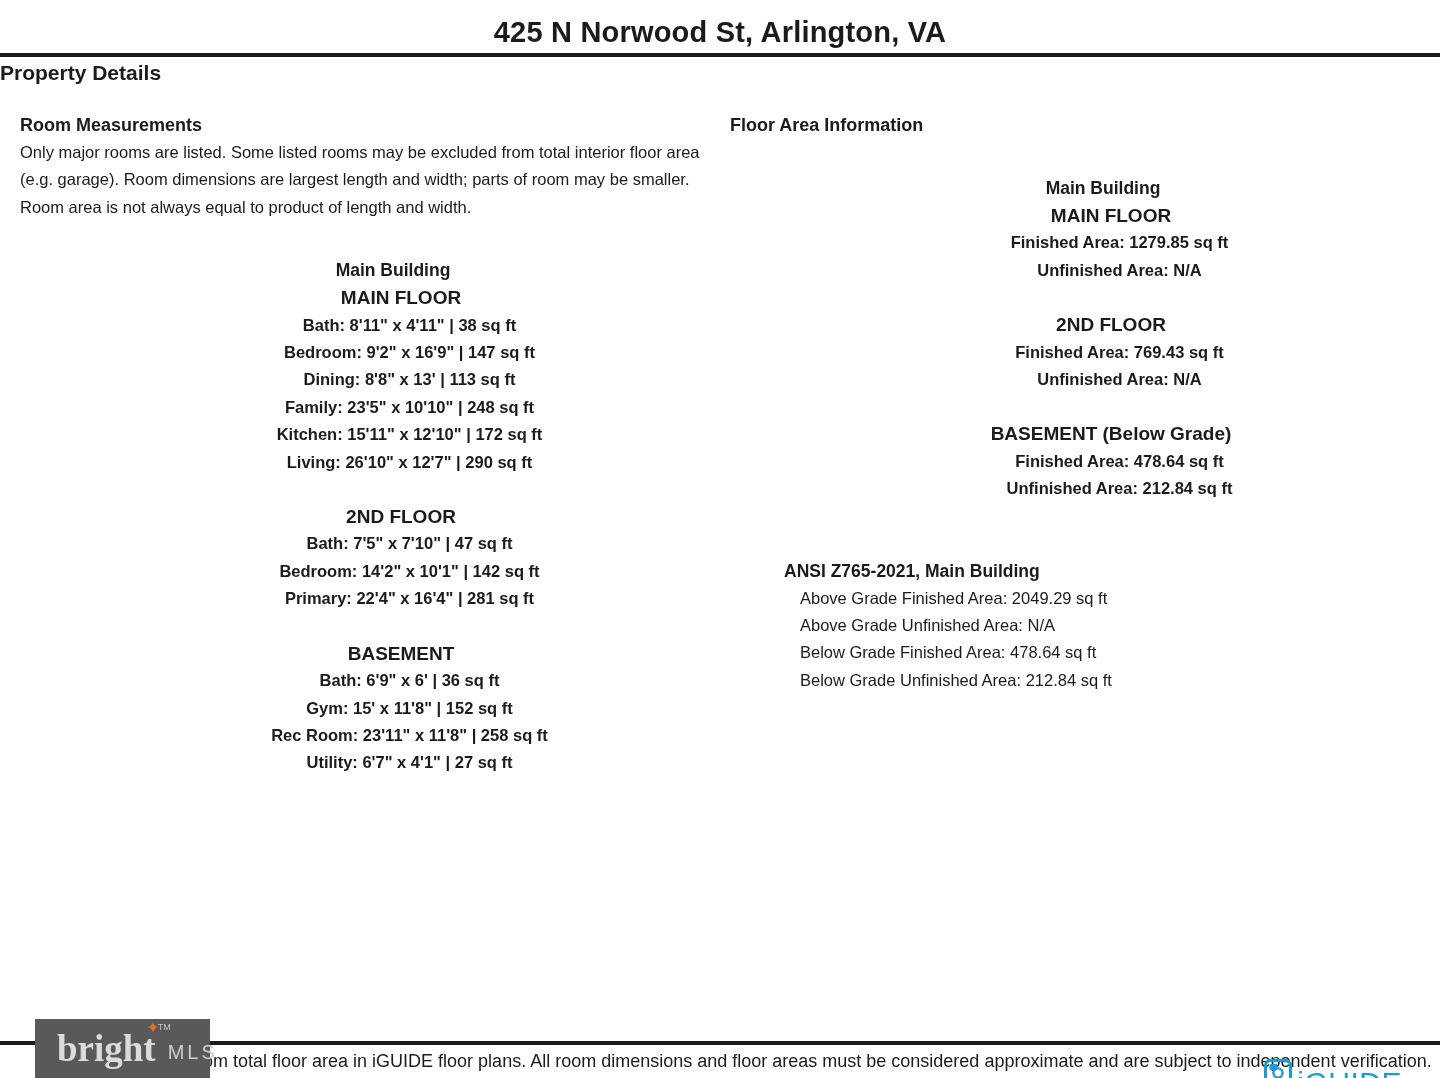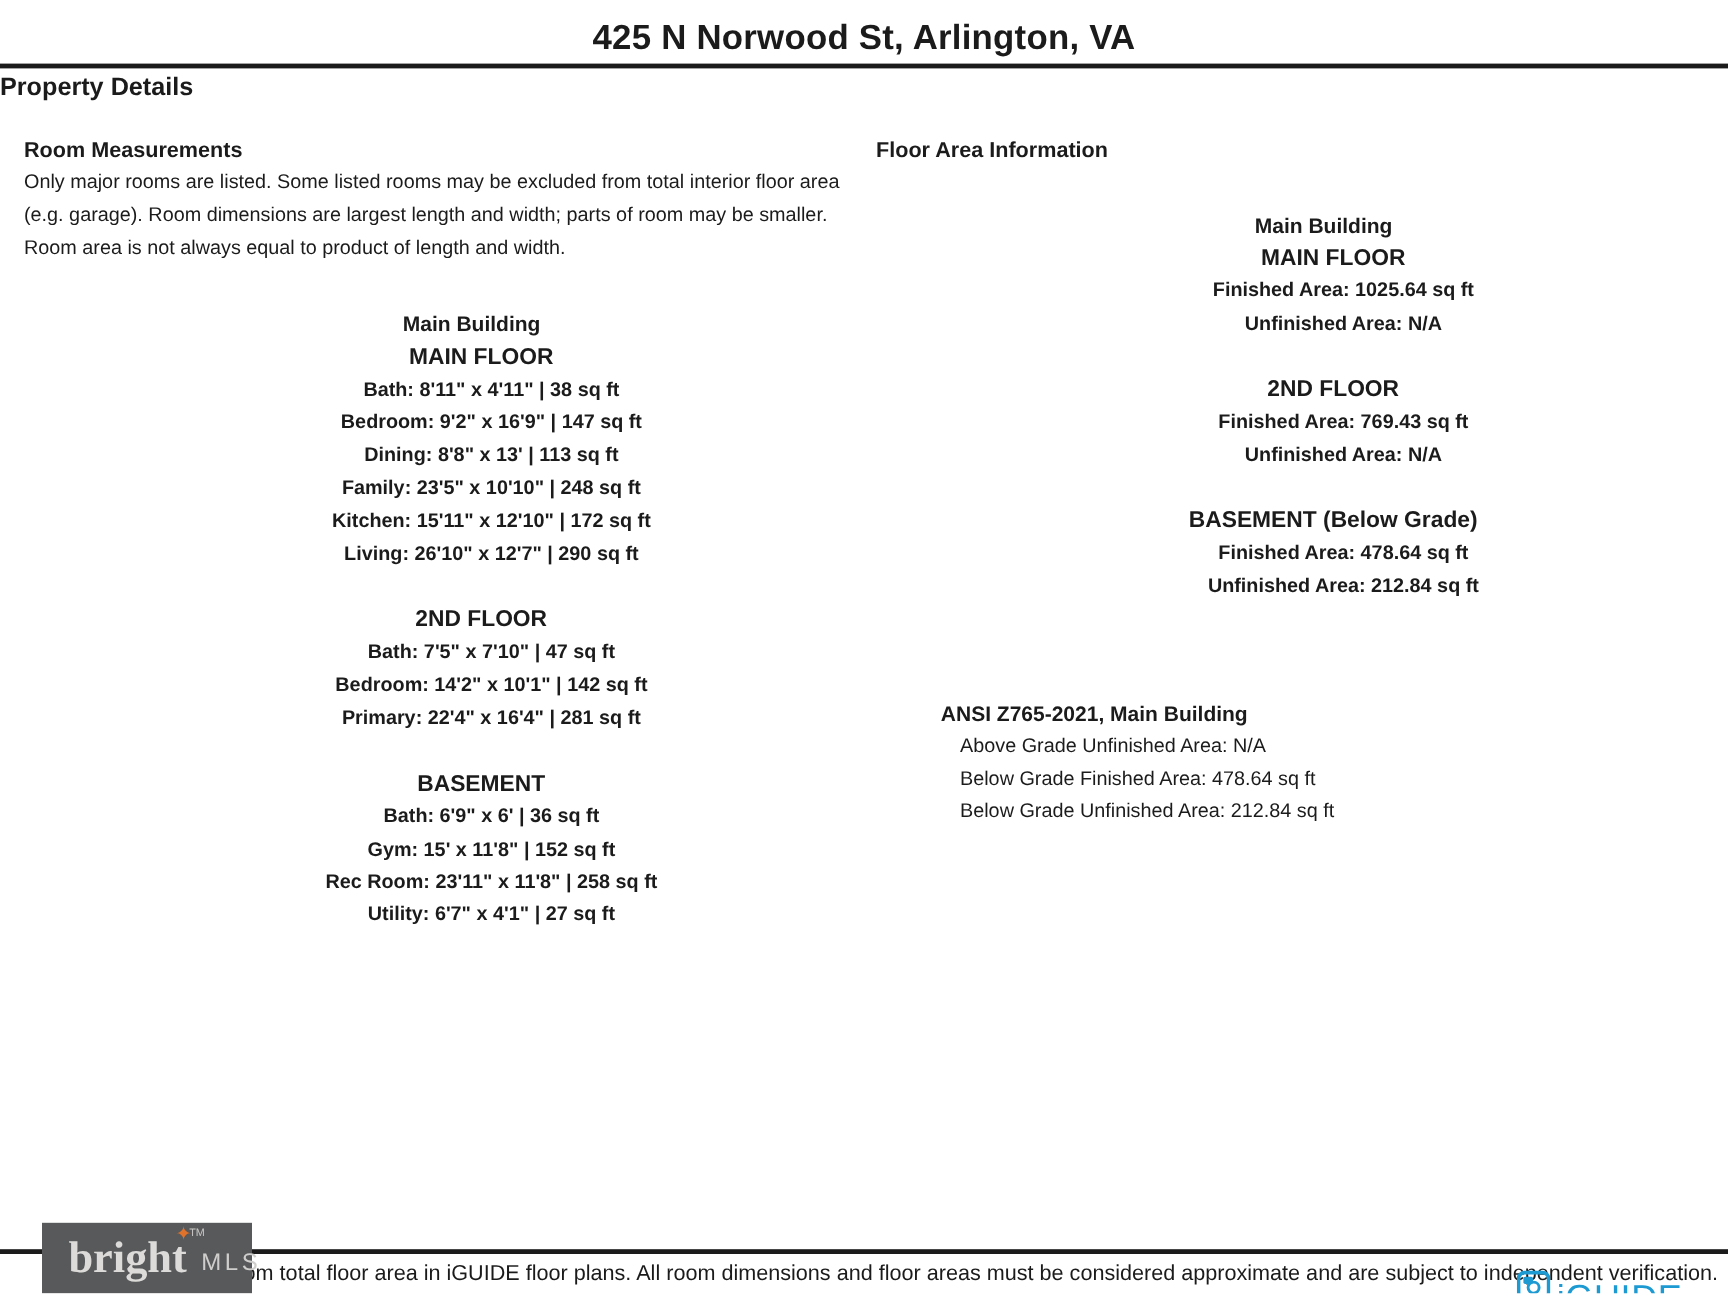--- a/index.html
+++ b/index.html
@@ -64,21 +64,21 @@
     font-size: 19px;
     line-height: 27.4px;
   }
   .room-list { margin-left: 17px; }
   .line {
     font-size: 16.5px;
     line-height: 27.4px;
     white-space: nowrap;
   }
 
-  .ansi-block { margin-left: 54px; margin-top: 79px; }
+  .ansi-block { margin-left: 54px; margin-top: 55px; }
   .ansi-heading {
     font-size: 17.5px;
     font-weight: bold;
     line-height: 27px;
   }
   .ansi-list { margin-left: 16px; }
 
   
   .footer-rule {
     position: absolute;
@@ -211,21 +211,21 @@
 
   <div class="col col-right">
     <div class="section-heading">Floor Area Information</div>
 
     <div class="building">
       <div class="building-name">Main Building</div>
 
       <div class="floor">
         <div class="floor-name">MAIN FLOOR</div>
         <div class="room-list">
-            <div class="line">Finished Area: 1025.64 sq ft</div>
+            <div class="line">Finished Area: 1279.85 sq ft</div>
             <div class="line">Unfinished Area: N/A</div>
           </div>
       </div>
 
       <div class="floor">
         <div class="floor-name">2ND FLOOR</div>
         <div class="room-list">
             <div class="line">Finished Area: 769.43 sq ft</div>
             <div class="line">Unfinished Area: N/A</div>
           </div>
@@ -236,20 +236,21 @@
         <div class="room-list">
             <div class="line">Finished Area: 478.64 sq ft</div>
             <div class="line">Unfinished Area: 212.84 sq ft</div>
           </div>
       </div>
     </div>
 
     <div class="ansi-block">
       <div class="ansi-heading">ANSI Z765-2021, Main Building</div>
       <div class="ansi-list">
+          <div class="line">Above Grade Finished Area: 2049.29 sq ft</div>
           <div class="line">Above Grade Unfinished Area: N/A</div>
           <div class="line">Below Grade Finished Area: 478.64 sq ft</div>
           <div class="line">Below Grade Unfinished Area: 212.84 sq ft</div>
         </div>
     </div>
   </div>
 
   <div class="footer-rule"></div>
   <div class="disclaimer">d from total floor area in iGUIDE floor plans. All room dimensions and floor areas must be considered approximate and are subject to independent verification.</div>
 

